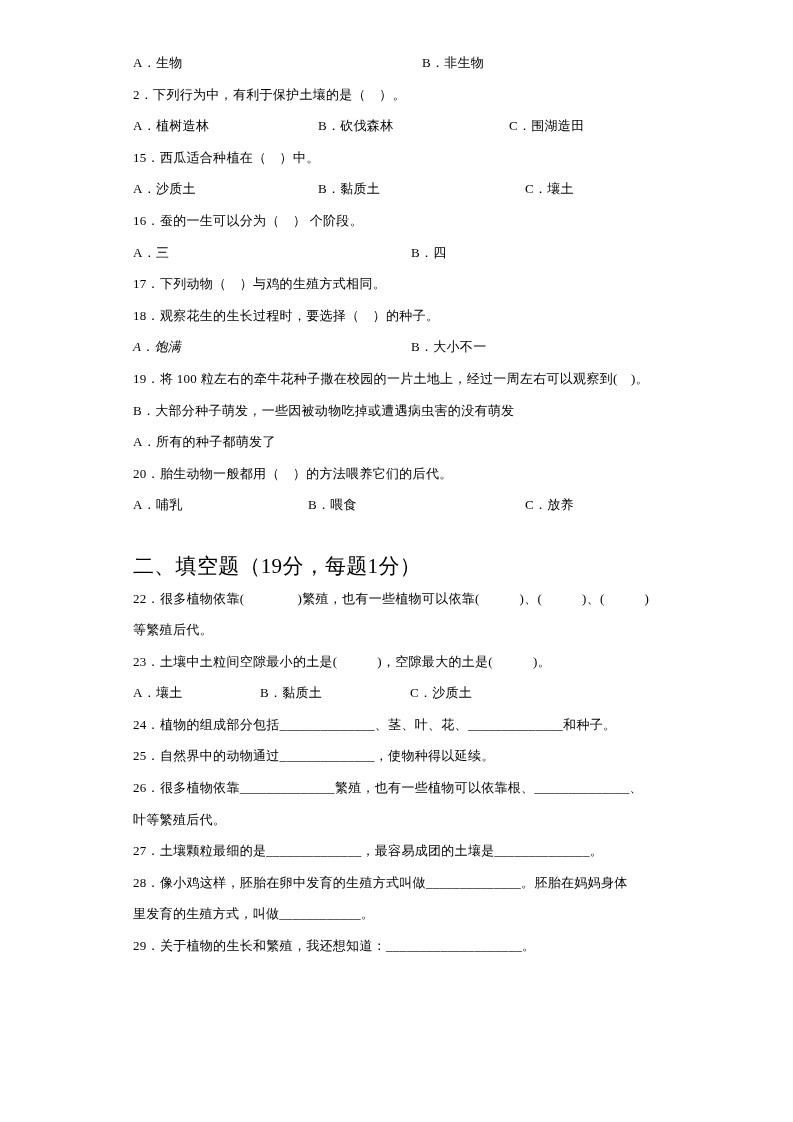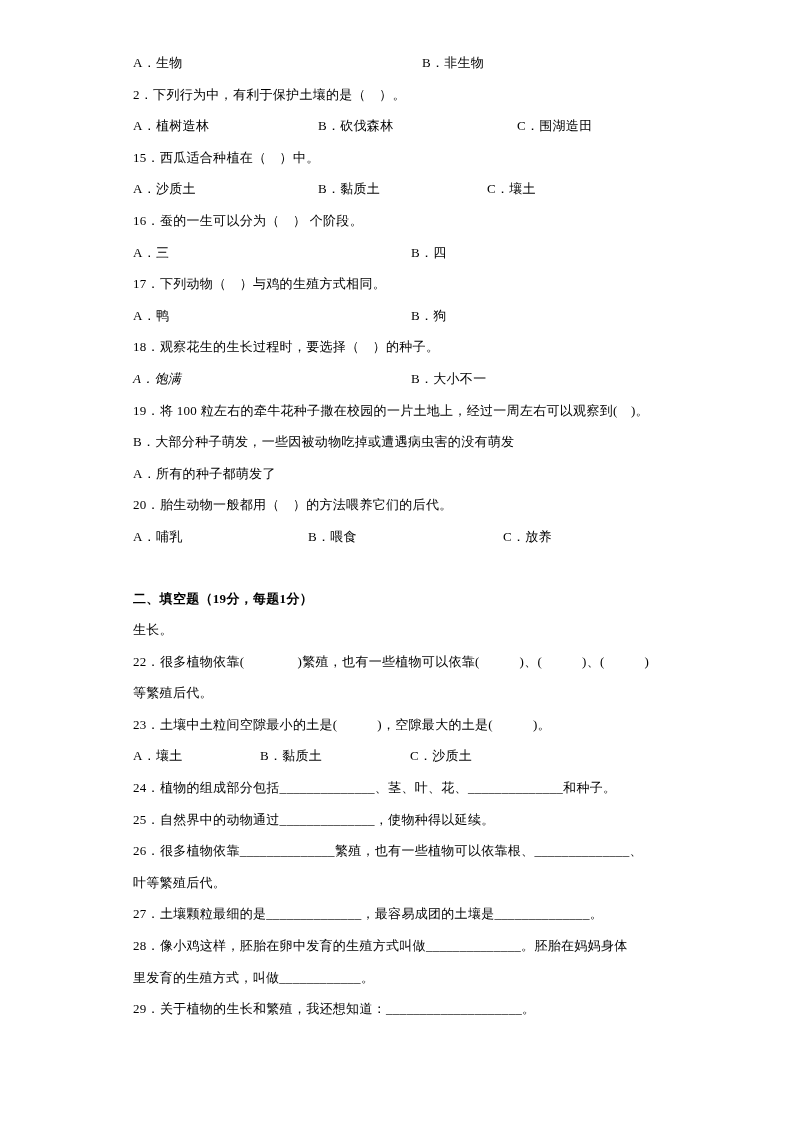--- a/index.html
+++ b/index.html
@@ -22,22 +22,22 @@
   }
   .line {
     position: relative;
     height: 31.6px;
     line-height: 31.6px;
     font-size: 13px;
     white-space: nowrap;
     letter-spacing: 0.3px;
   }
   .line.header {
-    font-weight: bold;
-    font-size: 13px;
+    font-weight: normal;
+    font-size: 21px;
   }
   .line.gap {
     height: 30px;
   }
   .opt {
     position: absolute;
     top: 0;
   }
 </style>
 </head>
@@ -46,55 +46,50 @@
 <div class="doc">
   <div id="lines">
       <div class="line options">
         <span class="opt" style="left: 0px;">A．生物</span>
         <span class="opt" style="left: 266px; margin-left: 23px;">B．非生物</span>
       </div>
       <div class="line text">2．下列行为中，有利于保护土壤的是（　）。</div>
       <div class="line options">
         <span class="opt" style="left: 0px;">A．植树造林</span>
         <span class="opt" style="left: 185px; text-align: center;">B．砍伐森林</span>
-        <span class="opt" style="left: 384px;">C．围湖造田</span>
+        <span class="opt" style="left: 376px;">C．围湖造田</span>
       </div>
       <div class="line text">15．西瓜适合种植在（　）中。</div>
       <div class="line options">
         <span class="opt" style="left: 0px;">A．沙质土</span>
         <span class="opt" style="left: 185px;">B．黏质土</span>
-        <span class="opt" style="left: 354px;">C．壤土</span>
+        <span class="opt" style="left: 392px;">C．壤土</span>
       </div>
       <div class="line text">16．蚕的一生可以分为（　） 个阶段。</div>
       <div class="line options">
         <span class="opt" style="left: 0px;">A．三</span>
         <span class="opt" style="left: 278px;">B．四</span>
       </div>
       <div class="line text">17．下列动物（　）与鸡的生殖方式相同。</div>
-      <div class="line options">
-        <span class="opt" style="left: 0px;">A．鸭</span>
-        <span class="opt" style="left: 278px;">B．狗</span>
-      </div>
       <div class="line text">18．观察花生的生长过程时，要选择（　）的种子。</div>
       <div class="line options">
         <span class="opt" style="left: 0px; font-style: italic;">A．饱满</span>
         <span class="opt" style="left: 278px;">B．大小不一</span>
       </div>
       <div class="line text">19．将 100 粒左右的牵牛花种子撒在校园的一片土地上，经过一周左右可以观察到(　)。</div>
       <div class="line text">B．大部分种子萌发，一些因被动物吃掉或遭遇病虫害的没有萌发</div>
       <div class="line text">A．所有的种子都萌发了</div>
       <div class="line text">20．胎生动物一般都用（　）的方法喂养它们的后代。</div>
       <div class="line options">
         <span class="opt" style="left: 0px; text-align: center;">A．哺乳</span>
         <span class="opt" style="left: 175px; text-align: right;">B．喂食</span>
-        <span class="opt" style="left: 370px; text-align: center;">C．放养</span>
+        <span class="opt" style="left: 392px; text-align: center;">C．放养</span>
       </div>
       <div class="line gap"></div>
       <div class="line header">二、填空题（19分，每题1分）</div>
-      <div class="line text">生长。</div>
       <div class="line text">22．很多植物依靠(　　　　)繁殖，也有一些植物可以依靠(　　　)、(　　　)、(　　　)</div>
       <div class="line text">等繁殖后代。</div>
       <div class="line text">23．土壤中土粒间空隙最小的土是(　　　)，空隙最大的土是(　　　)。</div>
       <div class="line options">
         <span class="opt" style="left: 0px;">A．壤土</span>
         <span class="opt" style="left: 127px;">B．黏质土</span>
         <span class="opt" style="left: 277px;">C．沙质土</span>
       </div>
       <div class="line text">24．植物的组成部分包括______________、茎、叶、花、______________和种子。</div>
       <div class="line text">25．自然界中的动物通过______________，使物种得以延续。</div>

